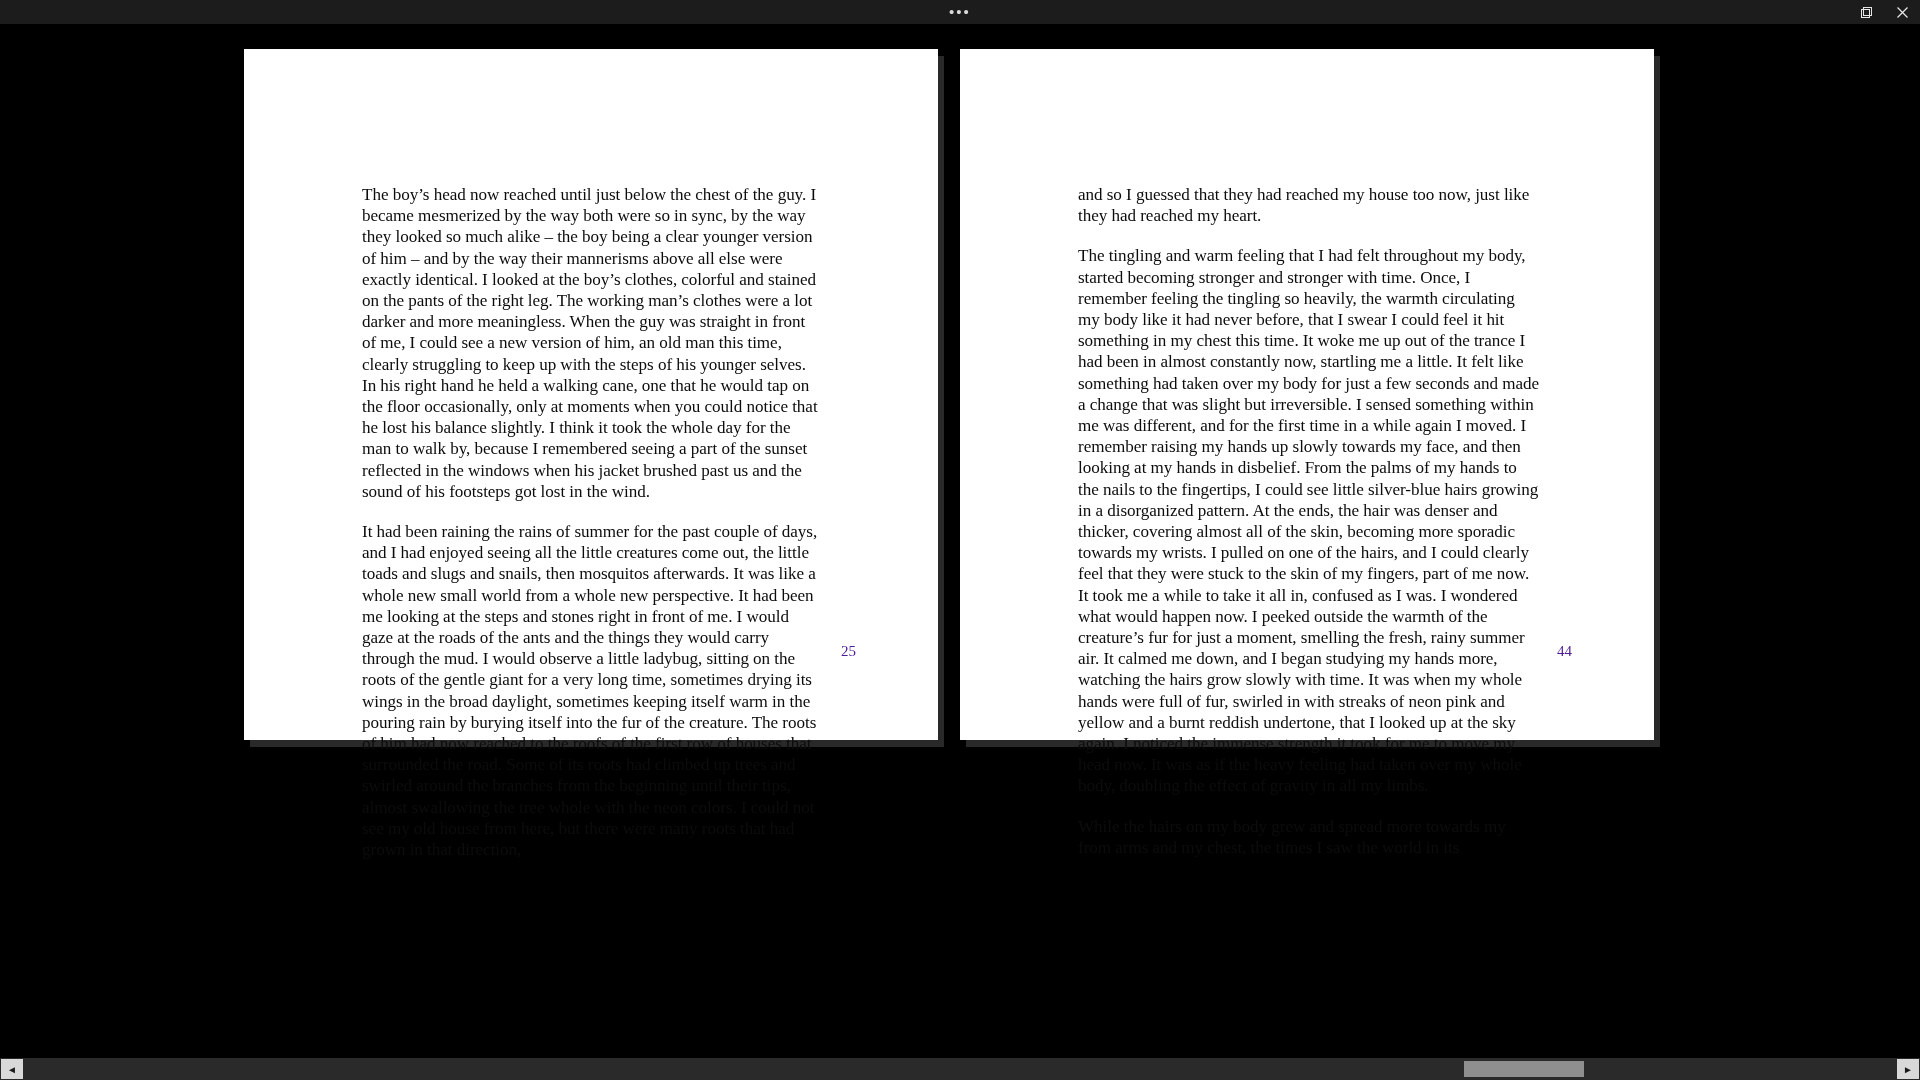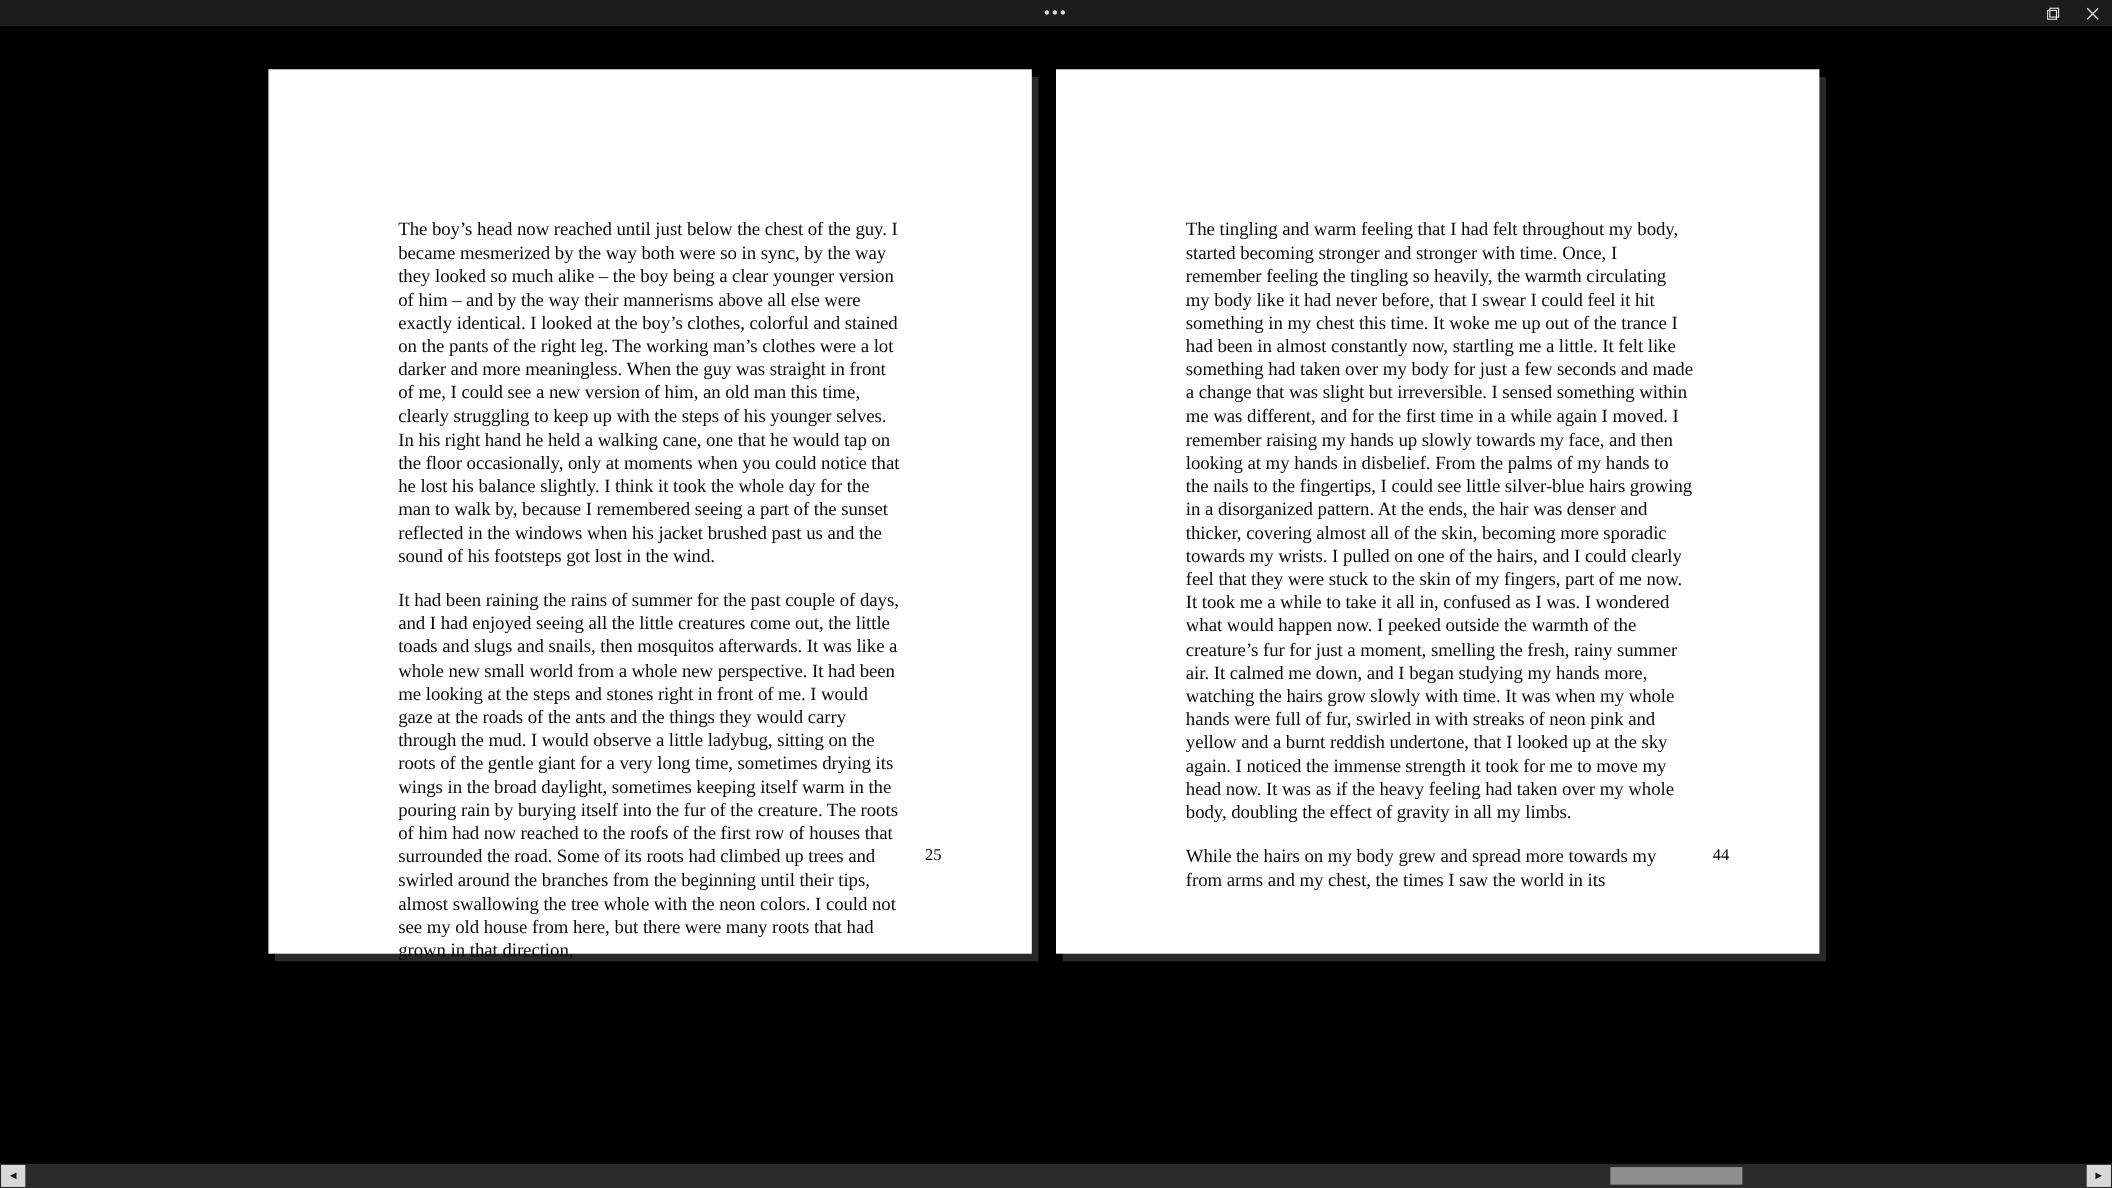--- a/index.html
+++ b/index.html
@@ -59,23 +59,23 @@
   .reader {
     position: absolute;
     top: 24px; left: 0;
     width: 1920px;
     height: 1026px;
     background: #000000;
   }
 
   .page {
     position: absolute;
-    top: 39px;
+    top: 25px;
     width: 694px;
-    height: 804px;
+    height: 691px;
     background: #ffffff;
     color: #0c0c0c;
     box-shadow: 6px 7px 0 rgba(255,255,255,0.16);
   }
   .page.left  { left: 244px; }
   .page.right { left: 960px; }
 
   .page-body {
     position: absolute;
     left: 118px;
@@ -92,21 +92,21 @@
     font-family: "Liberation Serif", serif;
     letter-spacing: -0.05px;
   }
   .page-body p:last-child { margin-bottom: 4px; }
 
   .folio {
     position: absolute;
     right: 82px;
     bottom: 80px;
     font-size: 15px;
-    color: #000000;
+    color: #4c1d95;
     font-family: "Liberation Serif", serif;
   }
 
   
   .scrollbar {
     position: absolute;
     left: 0;
     bottom: 0;
     width: 1920px;
     height: 22px;
@@ -168,20 +168,21 @@
     <div class="page left">
       <div class="page-body">
         <p>The boy’s head now reached until just below the chest of the guy. I became mesmerized by the way both were so in sync, by the way they looked so much alike – the boy being a clear younger version of him – and by the way their mannerisms above all else were exactly identical. I looked at the boy’s clothes, colorful and stained on the pants of the right leg. The working man’s clothes were a lot darker and more meaningless. When the guy was straight in front of me, I could see a new version of him, an old man this time, clearly struggling to keep up with the steps of his younger selves. In his right hand he held a walking cane, one that he would tap on the floor occasionally, only at moments when you could notice that he lost his balance slightly. I think it took the whole day for the man to walk by, because I remembered seeing a part of the sunset reflected in the windows when his jacket brushed past us and the sound of his footsteps got lost in the wind.</p>
         <p>It had been raining the rains of summer for the past couple of days, and I had enjoyed seeing all the little creatures come out, the little toads and slugs and snails, then mosquitos afterwards. It was like a whole new small world from a whole new perspective. It had been me looking at the steps and stones right in front of me. I would gaze at the roads of the ants and the things they would carry through the mud. I would observe a little ladybug, sitting on the roots of the gentle giant for a very long time, sometimes drying its wings in the broad daylight, sometimes keeping itself warm in the pouring rain by burying itself into the fur of the creature. The roots of him had now reached to the roofs of the first row of houses that surrounded the road. Some of its roots had climbed up trees and swirled around the branches from the beginning until their tips, almost swallowing the tree whole with the neon colors. I could not see my old house from here, but there were many roots that had grown in that direction,</p>
       </div>
       <div class="folio">25</div>
     </div>
 
     <div class="page right">
       <div class="page-body">
+        <p>and so I guessed that they had reached my house too now, just like they had reached my heart.</p>
         <p>The tingling and warm feeling that I had felt throughout my body, started becoming stronger and stronger with time. Once, I remember feeling the tingling so heavily, the warmth circulating my body like it had never before, that I swear I could feel it hit something in my chest this time. It woke me up out of the trance I had been in almost constantly now, startling me a little. It felt like something had taken over my body for just a few seconds and made a change that was slight but irreversible. I sensed something within me was different, and for the first time in a while again I moved. I remember raising my hands up slowly towards my face, and then looking at my hands in disbelief. From the palms of my hands to the nails to the fingertips, I could see little silver-blue hairs growing in a disorganized pattern. At the ends, the hair was denser and thicker, covering almost all of the skin, becoming more sporadic towards my wrists. I pulled on one of the hairs, and I could clearly feel that they were stuck to the skin of my fingers, part of me now. It took me a while to take it all in, confused as I was. I wondered what would happen now. I peeked outside the warmth of the creature’s fur for just a moment, smelling the fresh, rainy summer air. It calmed me down, and I began studying my hands more, watching the hairs grow slowly with time. It was when my whole hands were full of fur, swirled in with streaks of neon pink and yellow and a burnt reddish undertone, that I looked up at the sky again. I noticed the immense strength it took for me to move my head now. It was as if the heavy feeling had taken over my whole body, doubling the effect of gravity in all my limbs.</p>
         <p>While the hairs on my body grew and spread more towards my from arms and my chest, the times I saw the world in its</p>
       </div>
       <div class="folio">44</div>
     </div>
 
   </div>
 
   <div class="scrollbar">
     <div class="sb-arrow">◄</div>

